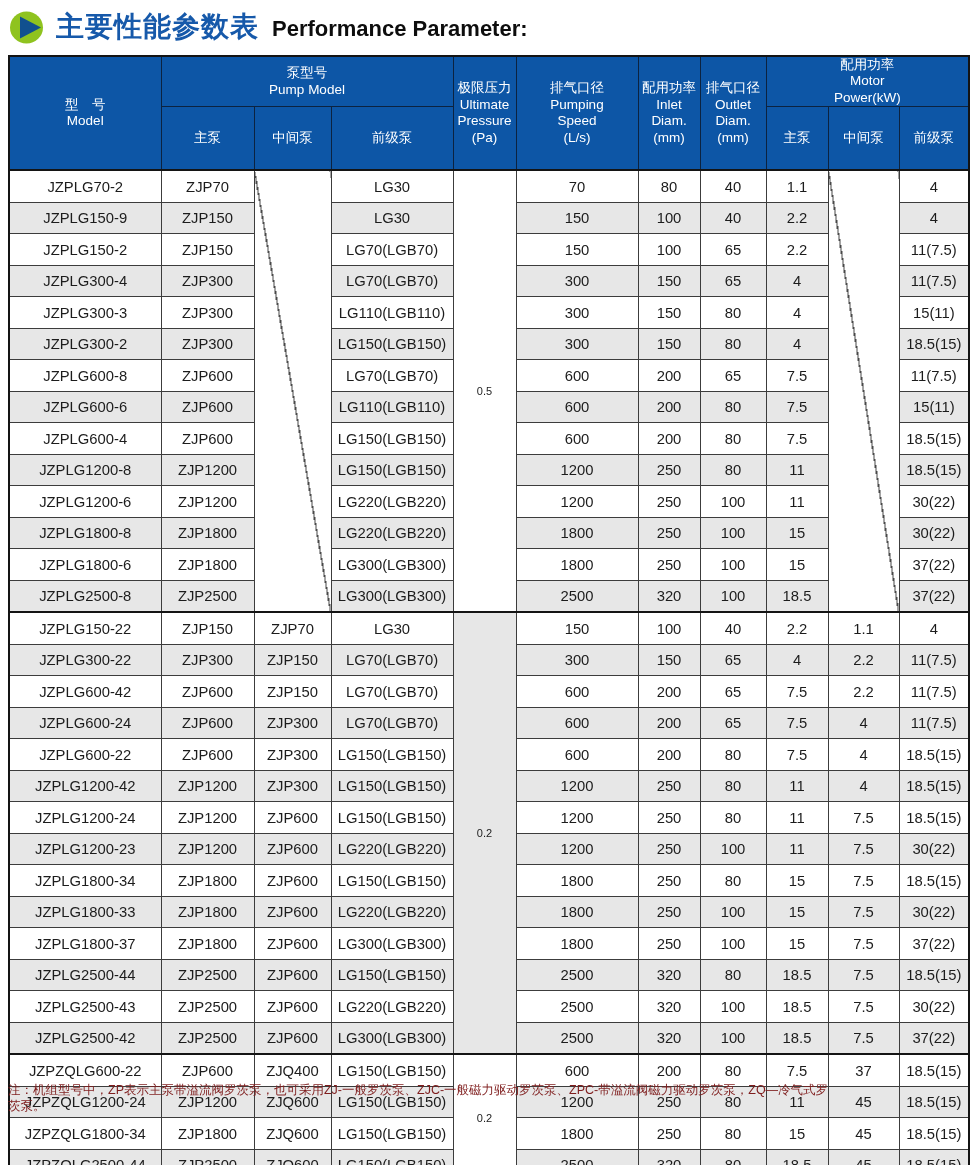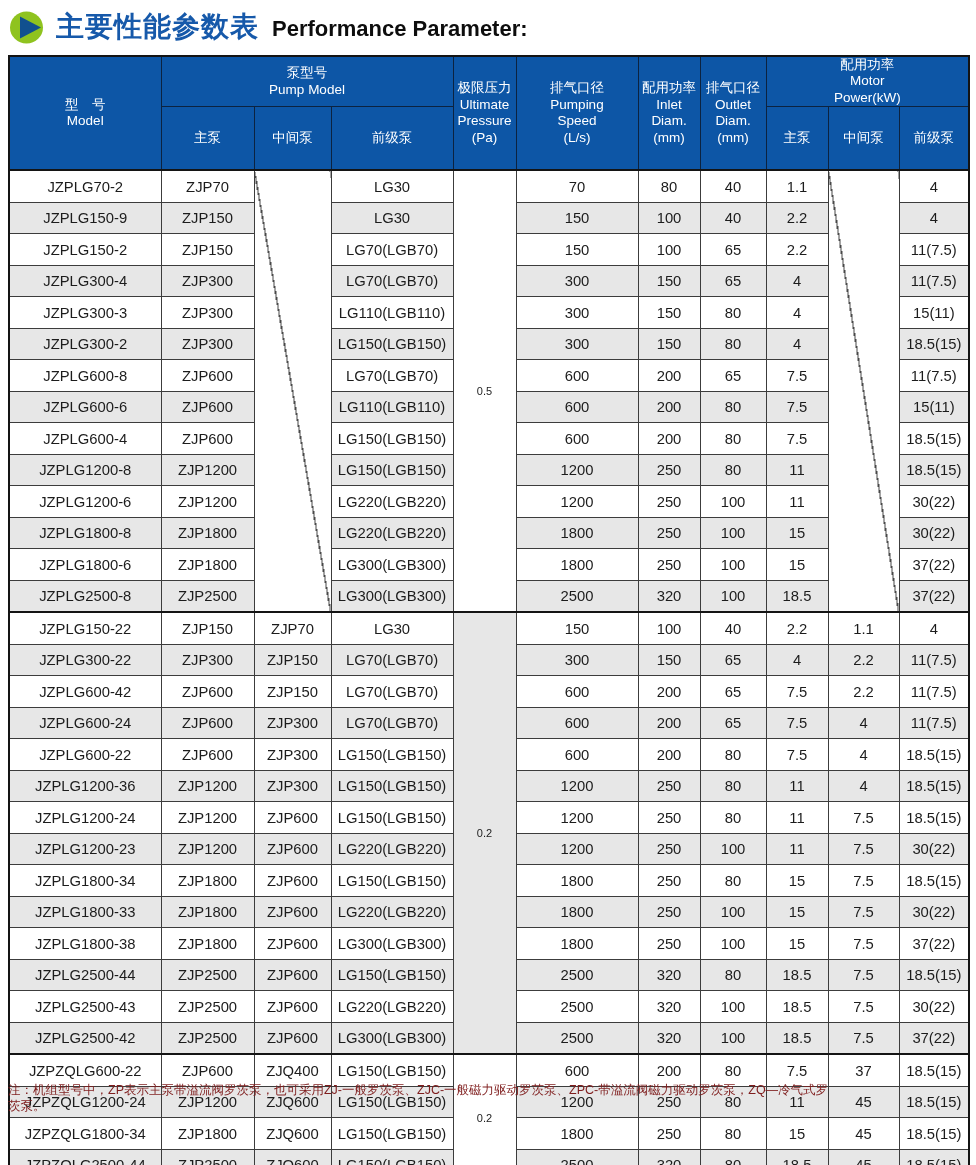--- a/index.html
+++ b/index.html
@@ -293,21 +293,21 @@
         <td>ZJP300</td>
         <td>LG150(LGB150)</td>
         <td>600</td>
         <td>200</td>
         <td>80</td>
         <td>7.5</td>
         <td>4</td>
         <td>18.5(15)</td>
       </tr>
       <tr>
-        <td class="shade">JZPLG1200-36</td>
+        <td class="shade">JZPLG1200-42</td>
         <td class="shade">ZJP1200</td>
         <td class="shade">ZJP300</td>
         <td class="shade">LG150(LGB150)</td>
         <td class="shade">1200</td>
         <td class="shade">250</td>
         <td class="shade">80</td>
         <td class="shade">11</td>
         <td class="shade">4</td>
         <td class="shade">18.5(15)</td>
       </tr>
@@ -353,21 +353,21 @@
         <td class="shade">ZJP600</td>
         <td class="shade">LG220(LGB220)</td>
         <td class="shade">1800</td>
         <td class="shade">250</td>
         <td class="shade">100</td>
         <td class="shade">15</td>
         <td class="shade">7.5</td>
         <td class="shade">30(22)</td>
       </tr>
       <tr>
-        <td>JZPLG1800-38</td>
+        <td>JZPLG1800-37</td>
         <td>ZJP1800</td>
         <td>ZJP600</td>
         <td>LG300(LGB300)</td>
         <td>1800</td>
         <td>250</td>
         <td>100</td>
         <td>15</td>
         <td>7.5</td>
         <td>37(22)</td>
       </tr>

